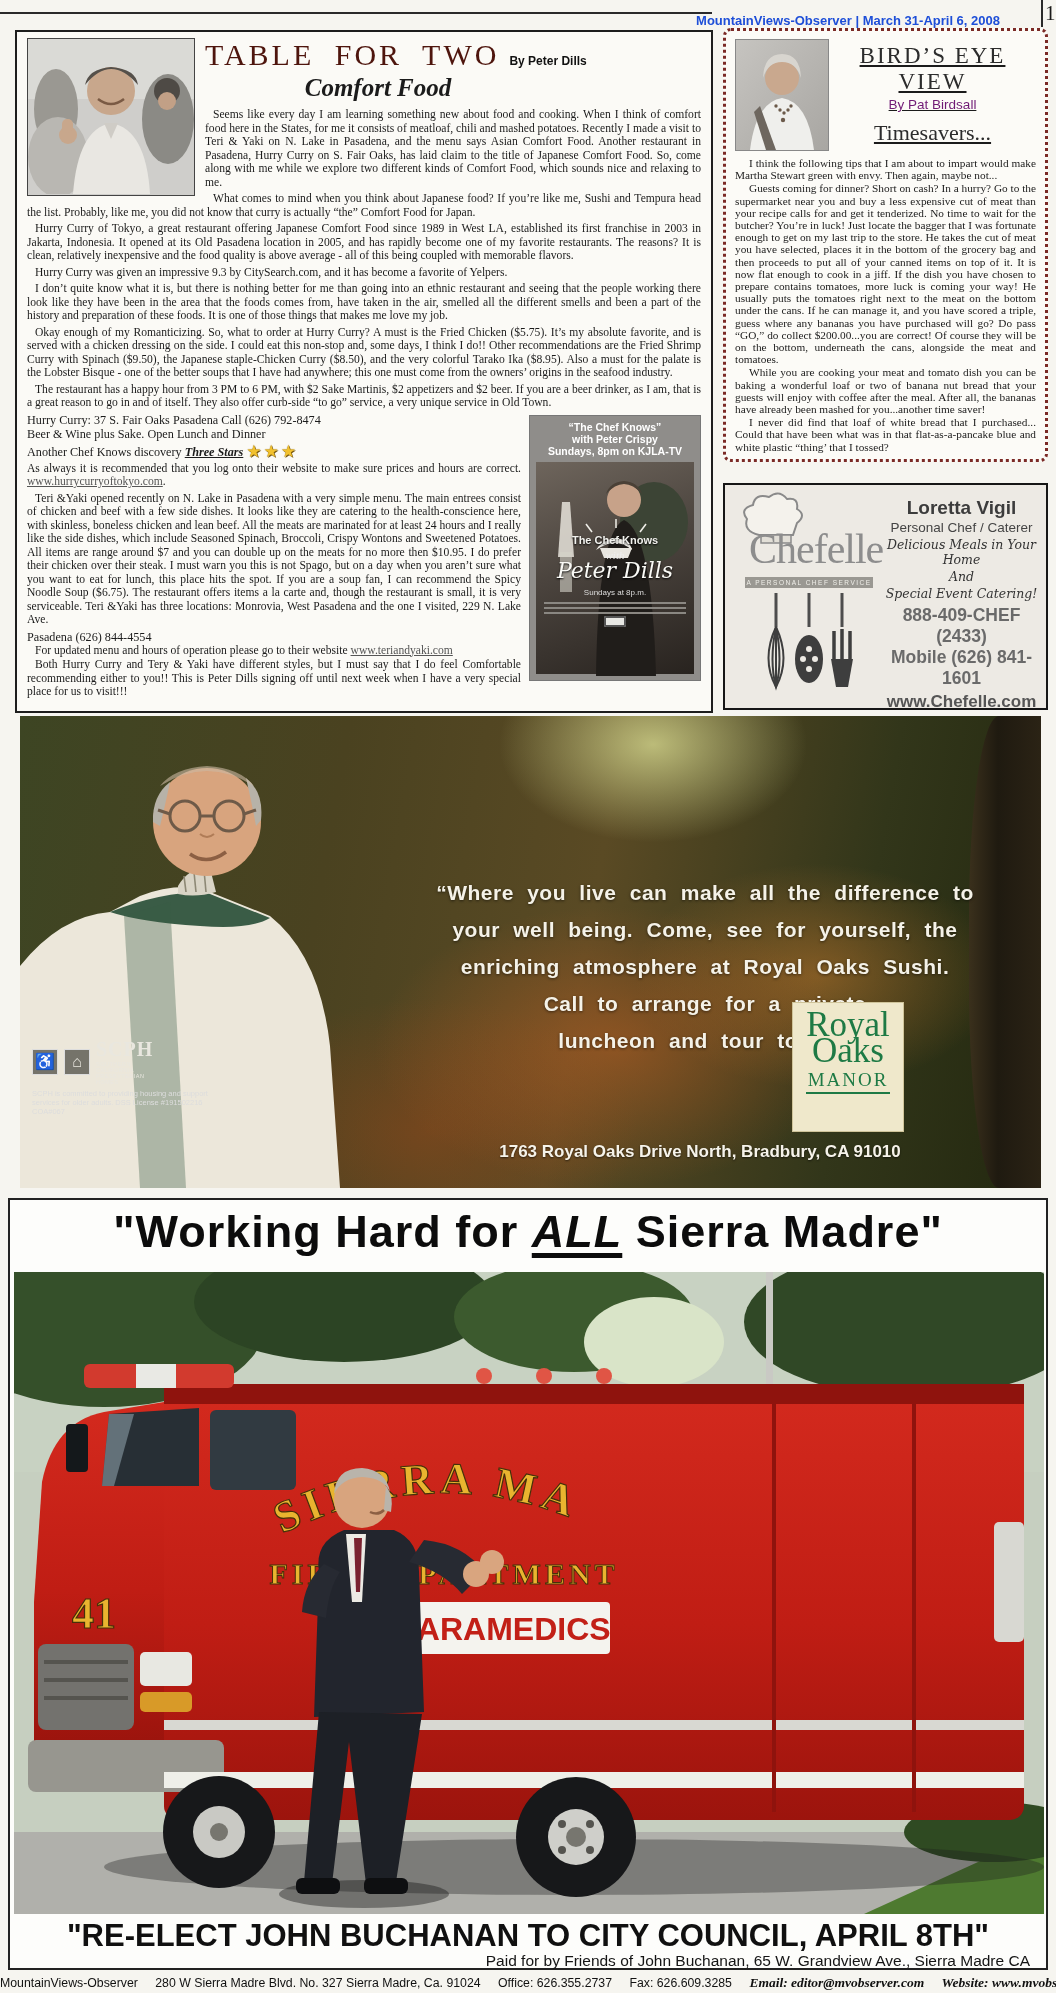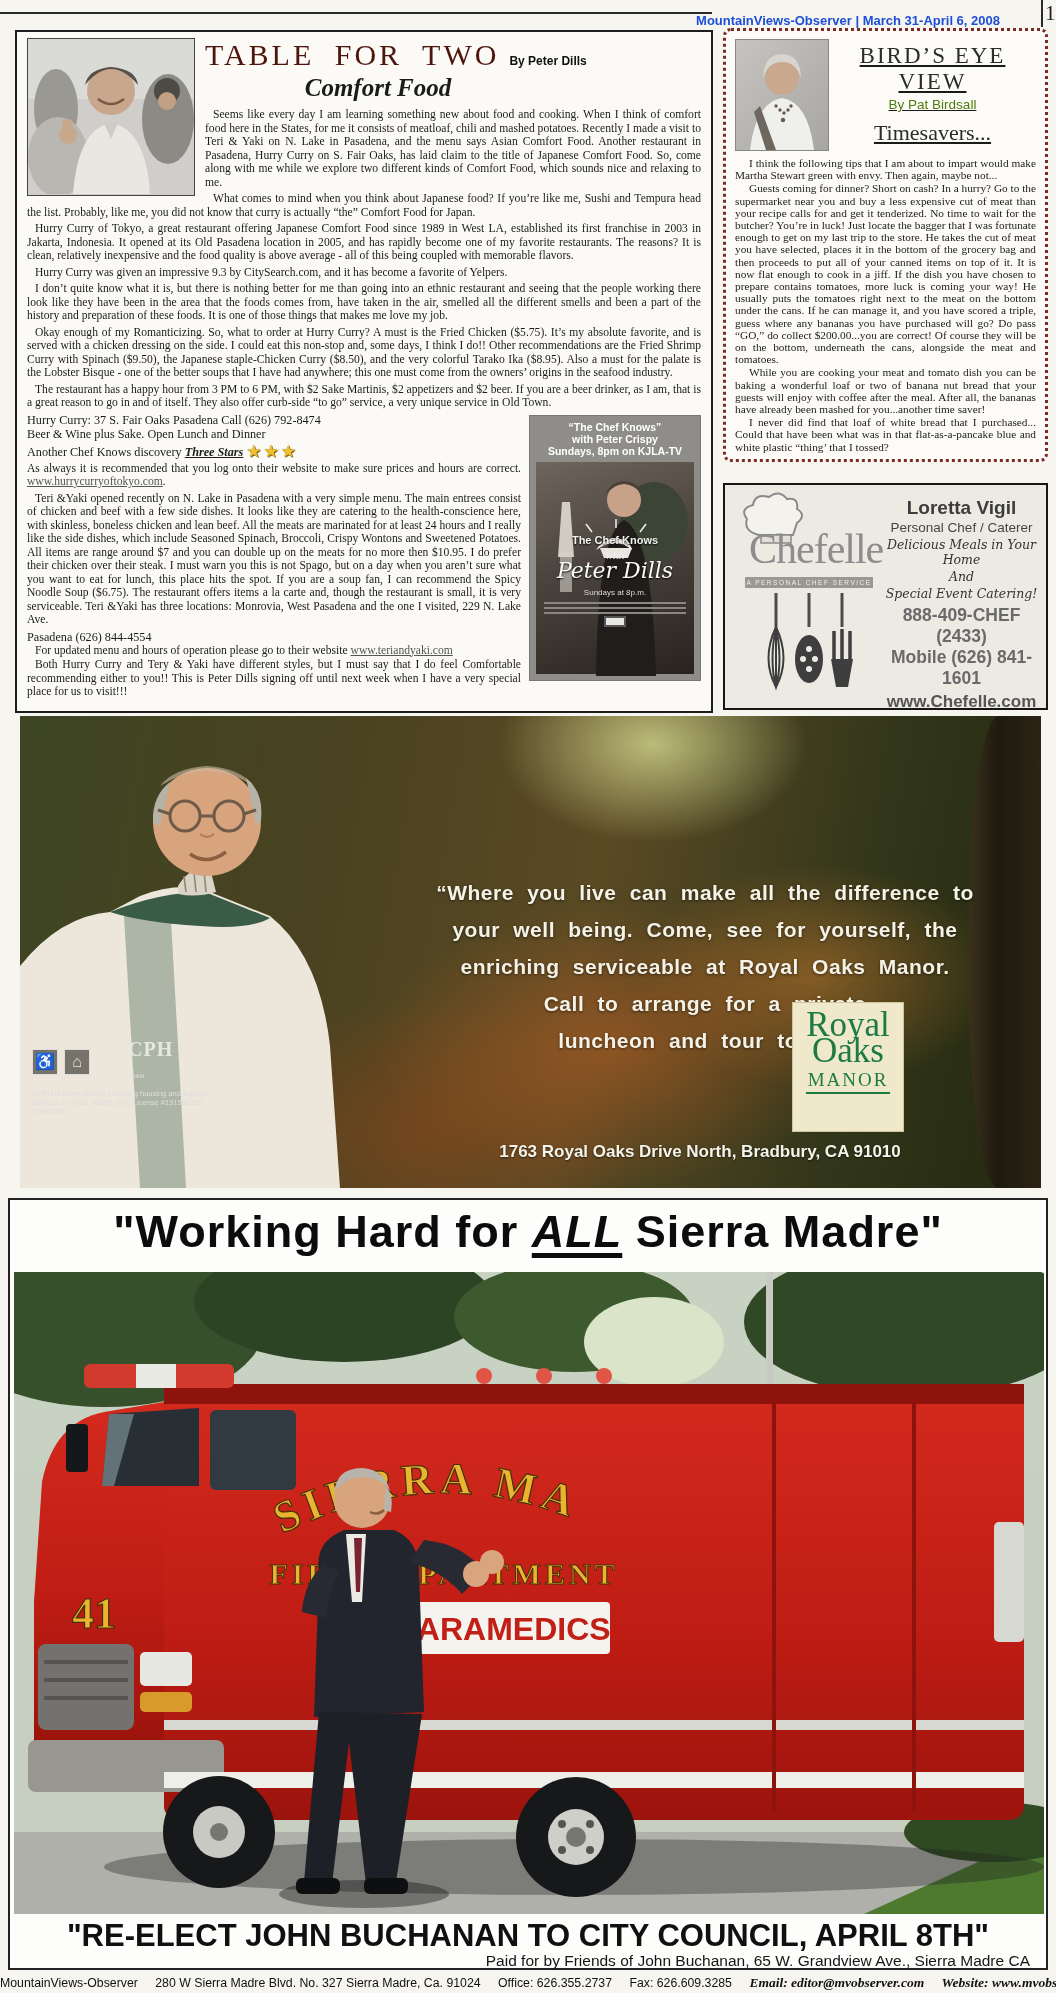--- a/index.html
+++ b/index.html
@@ -54,21 +54,21 @@
   .ck-logo { position:absolute; left:50%; margin-left:-11px; top:200px; width:22px; height:11px;
              background:#e8e8e4; border-radius:2px; box-shadow:inset 0 0 0 2px #555; }
 
   
   .bev-box { position:absolute; left:723px; top:28px; width:325px; height:434px;
              border:3px dotted #7b2a26; border-radius:8px; background:#fcfbf7; padding:8px 9px; overflow:hidden; }
   .bev-head { display:flex;text-decoration:underline; }
   .bev-photo { width:94px; height:112px; border:1px solid #888; background:#b8b6b2; flex:0 0 auto; }
   .bev-titles { flex:1; text-align:center; padding-top:4px; }
   .bev-title { font-family:"Liberation Serif",serif; font-size:23px; letter-spacing:2px; color:#2c2c2c; line-height:26px; }
-  .bev-by { font-family:"Liberation Sans",sans-serif; font-size:13.5px; margin-top:2px; color:#4d7c0f; }
+  .bev-by { font-family:"Liberation Sans",sans-serif; font-size:13.5px; margin-top:2px; color:#701a75; }
   .bev-heading { font-size:22px; margin-top:8px; color:#2c2c2c; }
   .bev-p { font-size:11.3px; line-height:12.2px; text-align:justify; text-indent:14px; margin-top:1px; }
   .bev-body { margin-top:6px; }
 
   
   .chefelle { position:absolute; left:723px; top:483px; width:325px; height:227px;
               border:2px solid #161616; background:#edeae4; padding:6px; display:flex; overflow:hidden; }
   .cf-left { width:152px; position:relative; }
   .cf-logo { position:absolute; left:18px; top:34px; font-family:"Liberation Serif",serif;
              font-size:42px; color:#8d8d8d; letter-spacing:-1px; }
@@ -104,21 +104,21 @@
   .royal-logo .l2 { font-size:35px; line-height:30px; margin-top:-4px; }
   .royal-logo .l3 { font-size:19px; letter-spacing:2px; line-height:24px; border-bottom:2px solid #1e7a45;
                     display:inline-block; margin-top:2px; padding:0 2px; }
   .royal-addr { position:absolute; left:340px; top:424px; width:680px; text-align:center;
                 font-family:"Liberation Sans",sans-serif; font-weight:bold; font-size:17px; line-height:23px;
                 color:#f6f3ea; text-shadow:0 1px 2px rgba(0,0,0,.6); }
   .scph { position:absolute; left:12px; top:322px; width:210px; color:#e9e7df; }
   .scph-icons { display:flex; align-items:center; gap:6px; }
   .scph-ic { width:26px; height:26px; border:1.5px solid #ddd; display:flex; align-items:center;
              justify-content:center; font-size:16px; background:rgba(20,20,15,.55); }
-  .scph-acro { font-family:"Liberation Serif",serif; font-size:20px; font-weight:bold; letter-spacing:1px;margin-left:20px; }
+  .scph-acro { font-family:"Liberation Serif",serif; font-size:20px; font-weight:bold; letter-spacing:1px; }
   .scph-name { font-size:5.5px; letter-spacing:.5px; font-family:"Liberation Sans",sans-serif; width:70px; line-height:6px; }
   .scph-fine { margin-top:4px; font-size:7.5px; line-height:9px; font-family:"Liberation Sans",sans-serif; color:#ddd; width:200px; }
 
   
   .buchanan { position:absolute; left:8px; top:1198px; width:1040px; height:772px;
               border:2px solid #222; background:#fdfdfb; }
   .bu-headline { text-align:center; margin-top:6px; font-family:"Liberation Sans",sans-serif;
                  font-weight:bold; font-size:45px; letter-spacing:1px; color:#0c0c0c; }
   .bu-headline .emph { font-style:italic; text-decoration:underline; text-decoration-thickness:5px; text-underline-offset:6px; }
   .bu-photo { position:absolute; left:4px; top:72px; width:1030px; height:642px; background:#c6cfc0; overflow:hidden; }
@@ -342,21 +342,21 @@
           <line x1="150" y1="98" x2="138" y2="94"></line>
             <line x1="224" y1="98" x2="236" y2="94"></line>
         </g>
         <path d="M170 138 Q187 150 206 136" stroke="#8c5f43" stroke-width="3.5" fill="none"></path>
         <path d="M180 118 Q187 124 194 118" stroke="#b07c57" stroke-width="2" fill="none"></path>
       </svg>
     </div>
     <div class="royal-quote">
       <div>“Where you live can make all the difference to</div>
       <div>your well being. Come, see for yourself, the</div>
-      <div>enriching serviceable at Royal Oaks Manor.</div>
+      <div>enriching atmosphere at Royal Oaks Sushi.</div>
       <div>Call to arrange for a private</div>
       <div>luncheon and tour today.”</div>
     </div>
     <div class="royal-logo">
       <div class="l1">Royal</div>
       <div class="l2">Oaks</div>
       <div class="l3">MANOR</div>
     </div>
     <div class="royal-addr">
       <div>1763 Royal Oaks Drive North, Bradbury, CA 91010</div>

